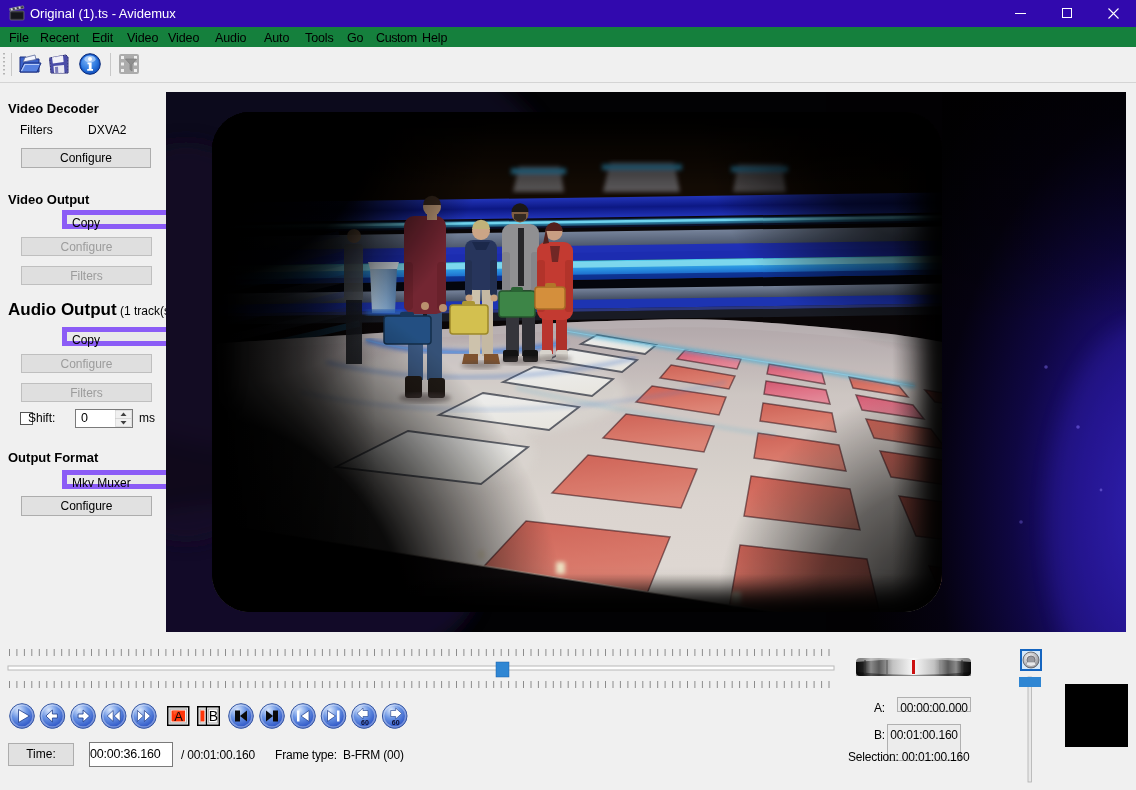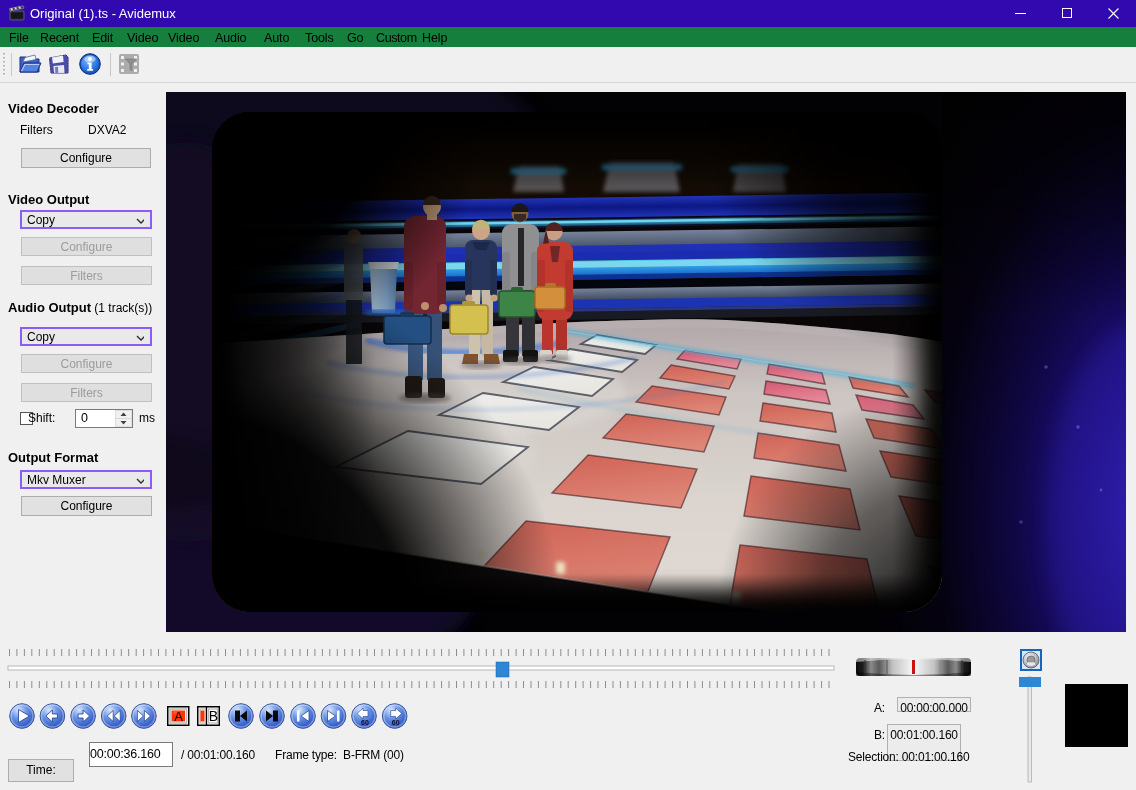--- a/index.html
+++ b/index.html
@@ -8,21 +8,21 @@
 #titlebar{left:0;top:0;width:1136px;height:27px;background:#3109ae;}
 #titletxt{left:30px;top:6px;color:#fff;font-size:13px;}
 .winbtn{top:0;height:27px;width:46px;color:#fff;}
 #menubar{left:0;top:27px;width:1136px;height:20px;background:#15803d;}
 #menubar span{position:absolute;top:4px;font-size:12.5px;color:#000;letter-spacing:-0.1px;}
 #toolbar{left:0;top:47px;width:1136px;height:36px;background:#f0f0f0;border-bottom:1px solid #d4d4d4;}
 .panhead{font-size:13px;font-weight:bold;color:#000;margin-top:9px;}
 .panlab{font-size:12px;color:#000;}
 .btn{background:#e1e1e1;border:1px solid #adadad;font-size:12px;color:#000;text-align:center;line-height:18px;}
 .btn.dis{background:#dfdfdf;border-color:#bfbfbf;color:#9c9c9c;}
-.combo{background:#e9e9e9;border:2px solid #8b5cf6;font-size:12px;color:#000;line-height:17px;padding-left:5px;}
+.combo{background:#e9e9e9;border:5px solid #8b5cf6;font-size:12px;color:#000;line-height:17px;padding-left:5px;margin-left:42px;}
 .combo .chev{position:absolute;right:6px;top:5px;width:8px;height:8px;}
 #video{left:166px;top:92px;width:960px;height:540px;background:#000;}
 #video svg{filter:blur(0.4px);}
 .fld{background:#ececec;border:1px solid #b0b0b0;font-size:12px;color:#000;text-align:center;letter-spacing:-0.2px;}
 .whitefld{background:#fff;border:1px solid #7a7a7a;font-size:12.5px;color:#000;letter-spacing:-0.2px;}
 .txt12{font-size:12px;color:#000;letter-spacing:-0.2px;}
 </style></head>
 <body>
 
 <div id="titlebar" class="abs">
@@ -109,21 +109,21 @@
 <div class="abs panlab" style="left:20px;top:123px">Filters</div>
 <div class="abs panlab" style="left:88px;top:123px">DXVA2</div>
 <div class="abs btn" style="left:21px;top:148px;width:130px;height:20px">Configure</div>
 <div class="abs panhead" style="left:8px;top:183px">Video Output</div>
 <div class="abs combo" style="left:20px;top:210px;width:132px;height:19px">Copy
  <svg class="chev" width="10" height="8">
       <path d="M1,2 L5,6 L9,2" fill="none" stroke="#303030" stroke-width="1.4"></path>
     </svg></div>
 <div class="abs btn dis" style="left:21px;top:237px;width:131px;height:19px">Configure</div>
 <div class="abs btn dis" style="left:21px;top:266px;width:131px;height:19px">Filters</div>
-<div class="abs" style="left:8px;top:300px;font-size:12px"><b style="font-size:13px">Audio Output</b> (1 track(s))</div>
+<div class="abs" style="left:8px;top:300px;font-size:12px"><b style="font-size:17px">Audio Output</b> (1 track(s))</div>
 <div class="abs combo" style="left:20px;top:327px;width:132px;height:19px">Copy
  <svg class="chev" width="10" height="8">
       <path d="M1,2 L5,6 L9,2" fill="none" stroke="#303030" stroke-width="1.4"></path>
     </svg></div>
 <div class="abs btn dis" style="left:21px;top:354px;width:131px;height:19px">Configure</div>
 <div class="abs btn dis" style="left:21px;top:383px;width:131px;height:19px">Filters</div>
 <div class="abs" style="left:20px;top:412px;width:13px;height:13px;background:#fff;border:1px solid #555"></div>
 <div class="abs panlab" style="left:28px;top:411px">Shift:</div>
 <div class="abs whitefld" style="left:75px;top:409px;width:58px;height:19px;text-align:left;padding-left:5px;line-height:17px">0
  <svg class="abs" style="right:0;top:0" width="17" height="17" viewBox="0 0 17 17">
@@ -811,16 +811,16 @@
 <rect x="1028" y="37" width="3.5" height="105" fill="#e8e8e8" stroke="#b0b0b0" stroke-width="0.8"></rect>
 <rect x="1019" y="37" width="22" height="10" fill="#2f86d3"></rect>
 
 <rect x="1065" y="44" width="63" height="63" fill="#000"></rect>
 </svg>
 <div class="abs txt12" style="left:874px;top:701px">A:</div>
 <div class="abs txt12" style="left:874px;top:728px">B:</div>
 <div class="abs fld" style="left:897px;top:697px;width:74px;height:15px;line-height:20px">00:00:00.000</div>
 <div class="abs fld" style="left:887px;top:724px;width:74px;height:37px;line-height:20px">00:01:00.160</div>
 <div class="abs txt12" style="left:848px;top:750px">Selection: 00:01:00.160</div>
-<div class="abs btn" style="left:8px;top:759px;width:66px;height:23px;line-height:21px">Time:</div>
+<div class="abs btn" style="left:8px;top:743px;width:66px;height:23px;line-height:21px">Time:</div>
 <div class="abs whitefld" style="left:89px;top:742px;width:84px;height:25px;line-height:23px">00:00:36.160</div>
 <div class="abs txt12" style="left:181px;top:748px">/ 00:01:00.160</div>
 <div class="abs txt12" style="left:275px;top:748px">Frame type:&nbsp; B-FRM (00)</div>
 
 </body></html>

